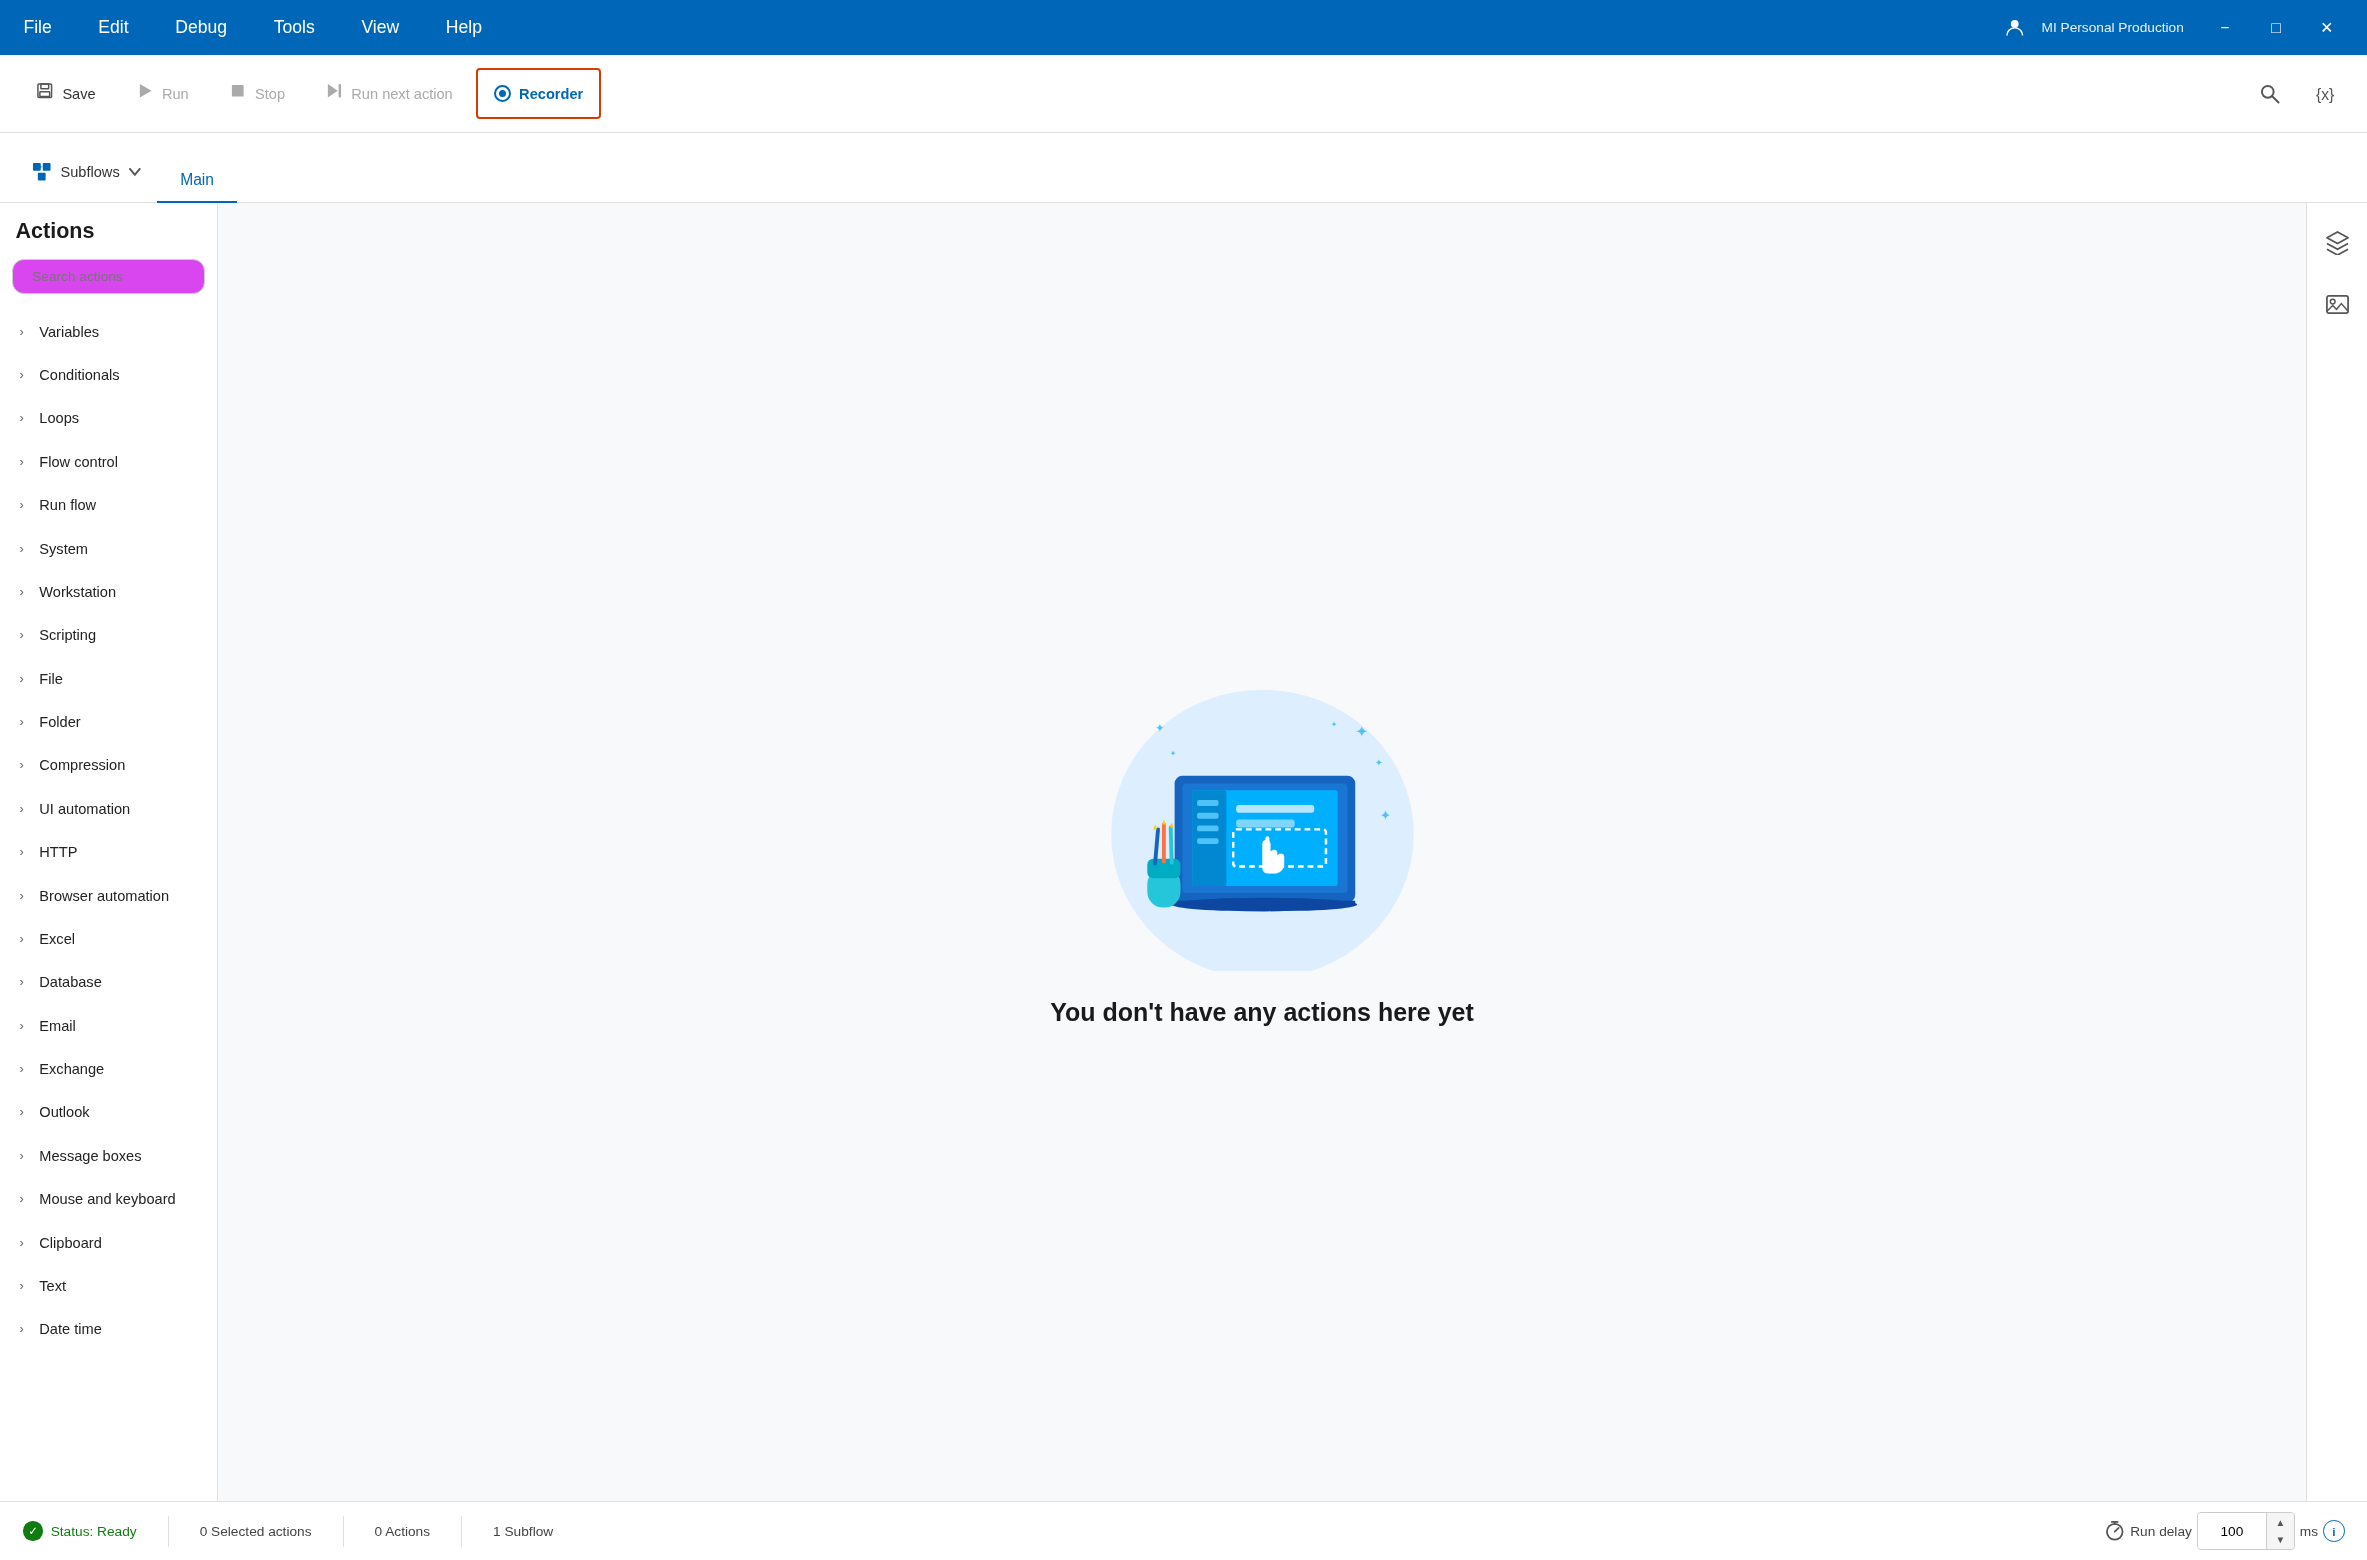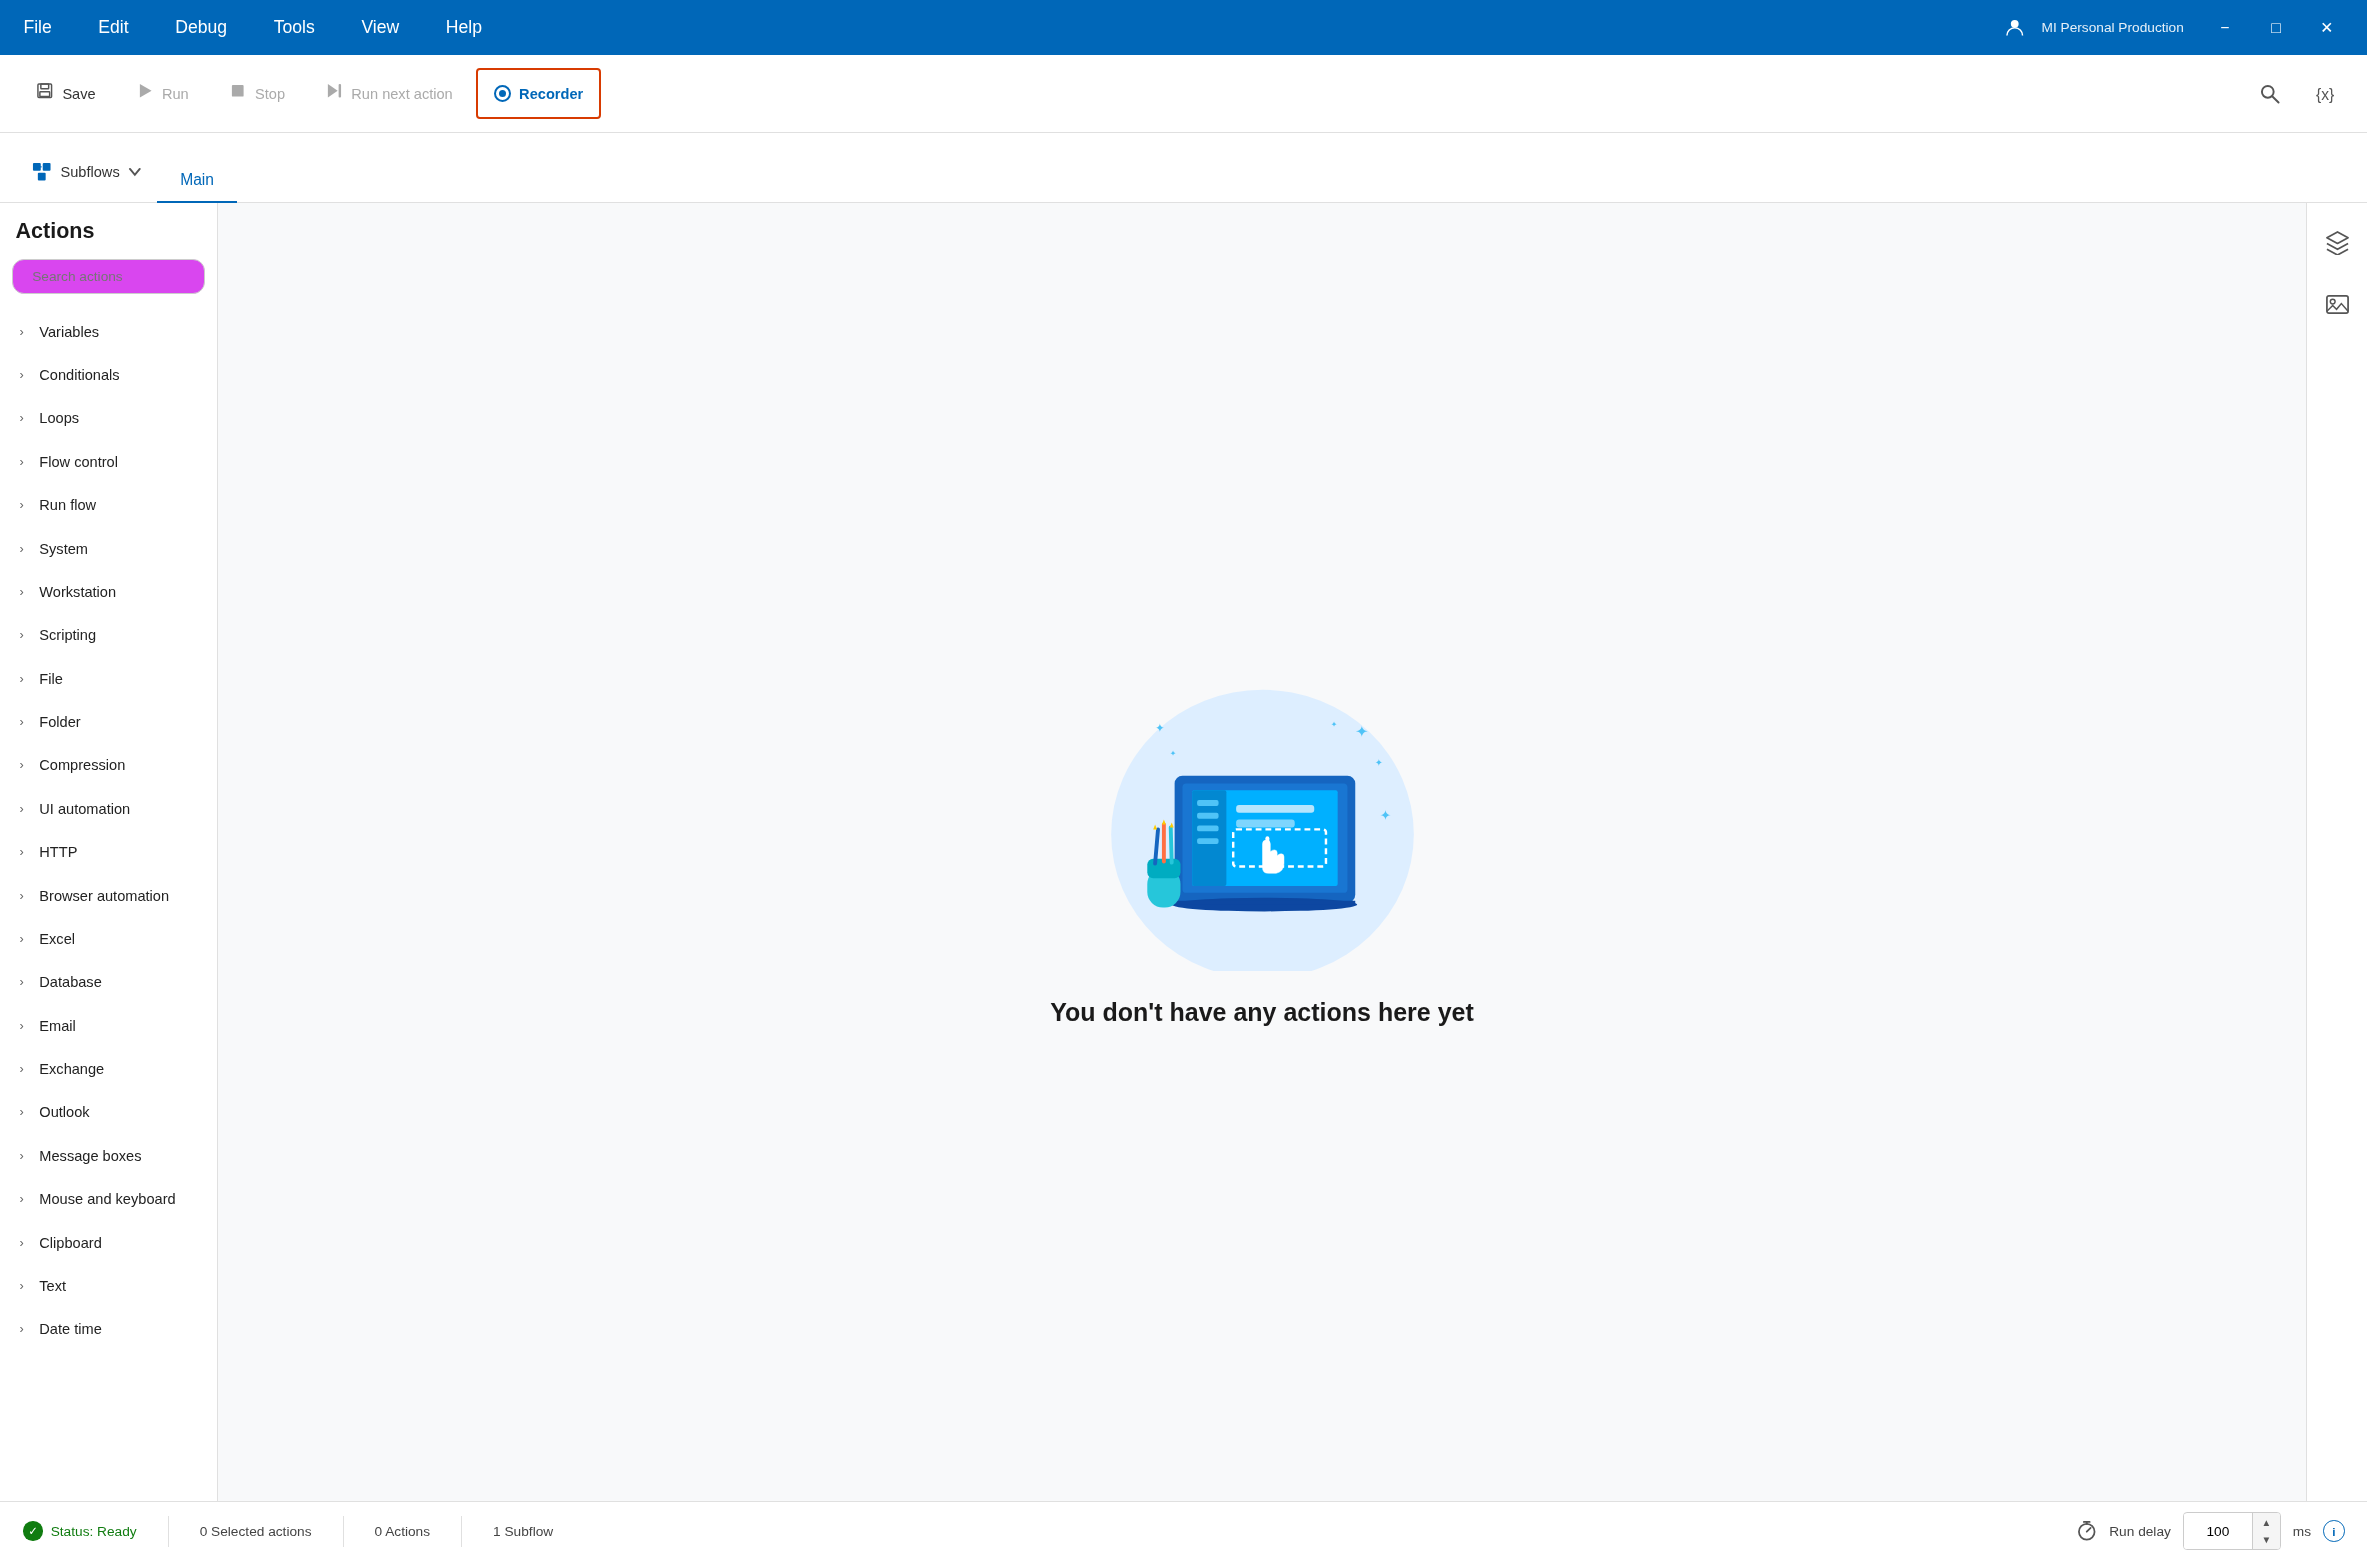--- a/index.html
+++ b/index.html
@@ -301,21 +301,21 @@
       font-size: 11.7px;
     }
     .status-separator {
       width: 1px;
       height: 31px;
       background: #e0e0e0;
     }
     .run-delay-group {
       display: flex;
       align-items: center;
-      gap: 12px;
+      gap: 5px;
       margin-left: auto;
     }
     .run-delay-input-wrap {
       display: flex;
       align-items: center;
       border: 1.5px solid #ccc;
       border-radius: 3.9px;
       overflow: hidden;
     }
     .run-delay-input {

